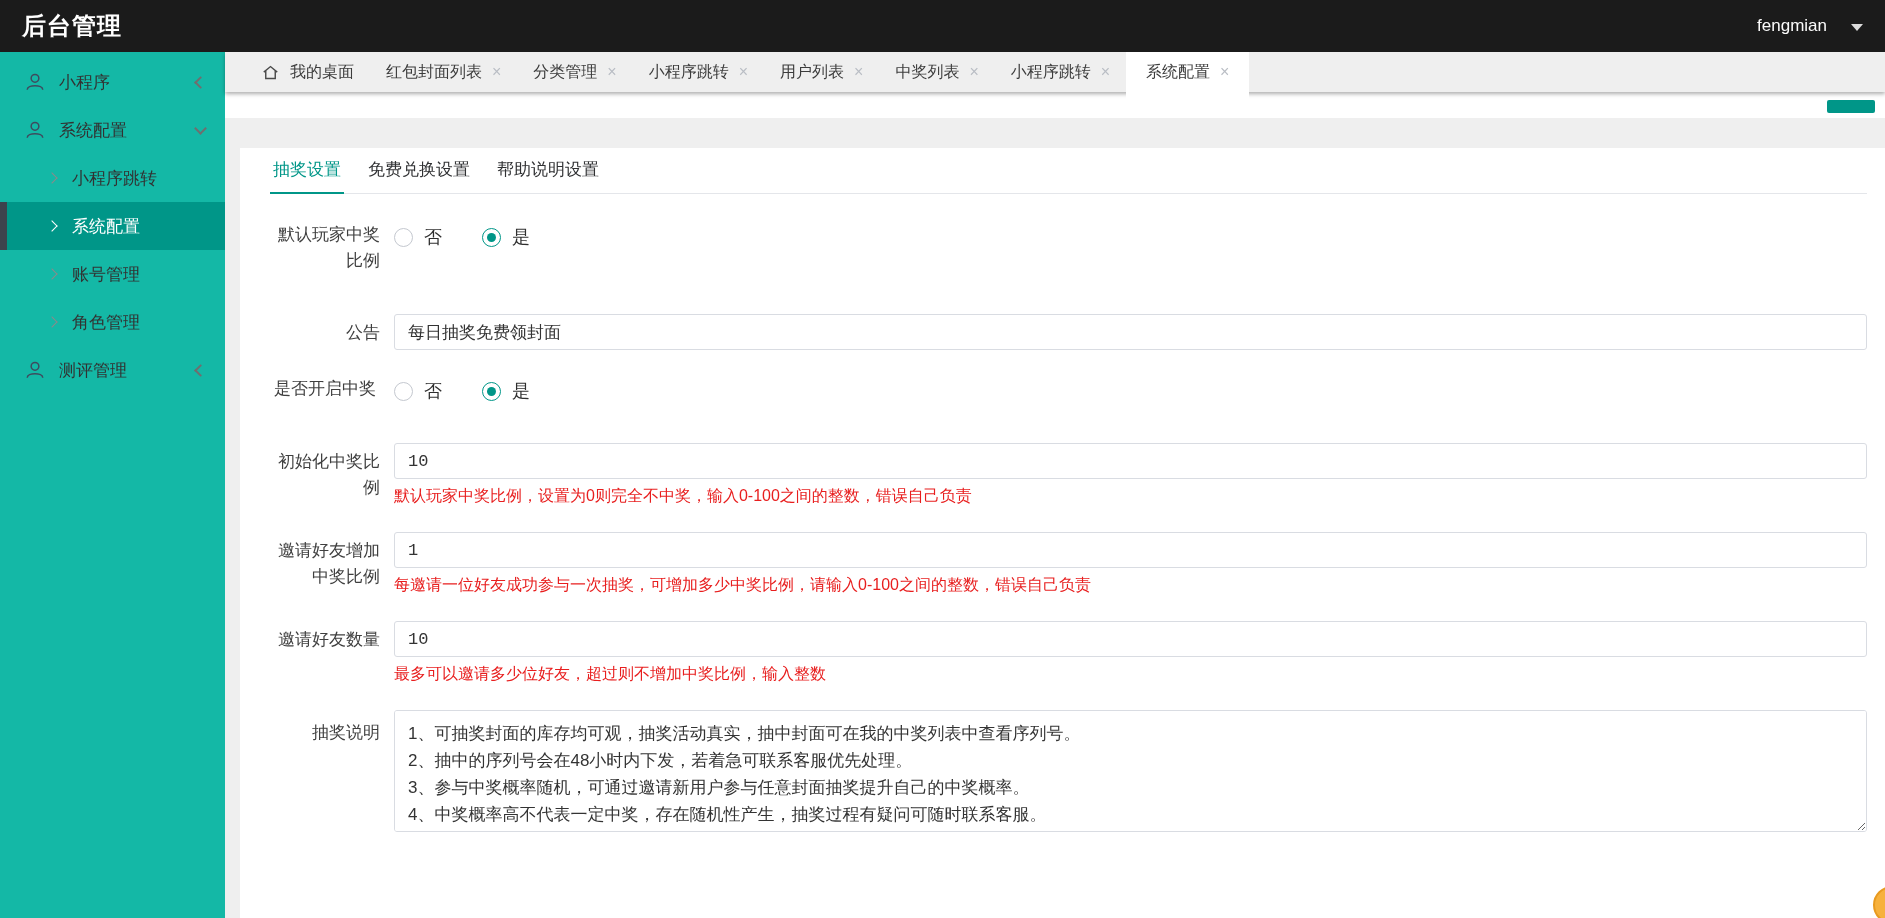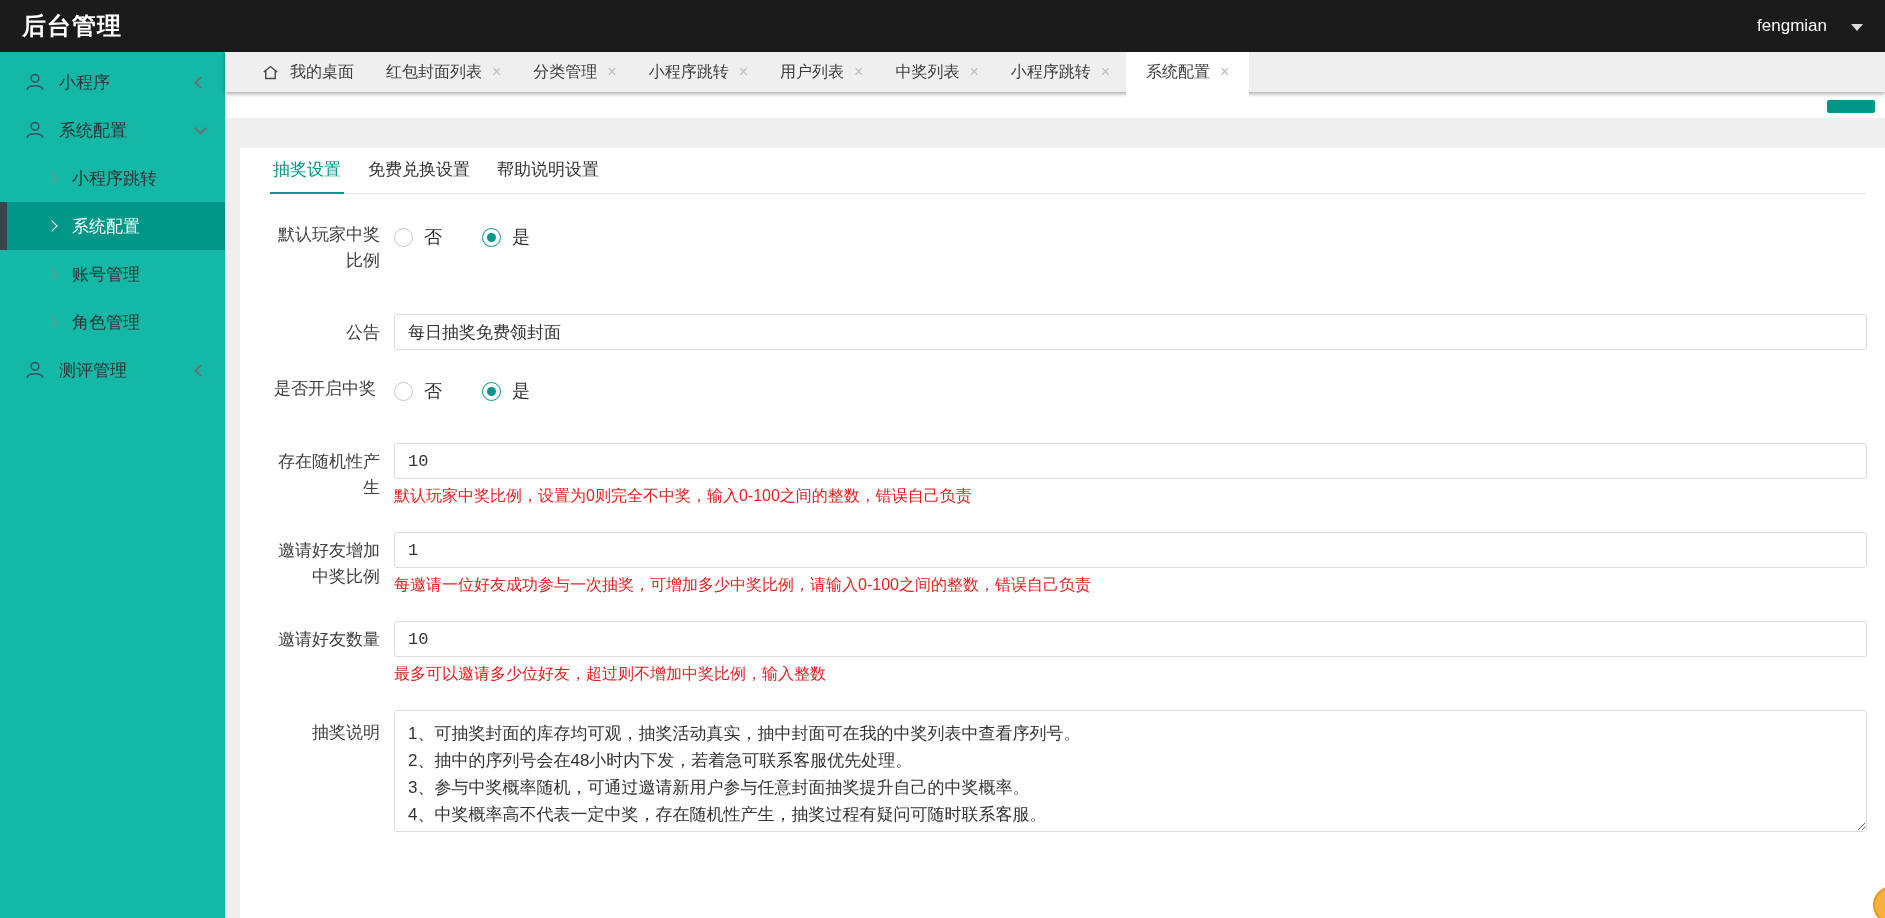--- a/index.html
+++ b/index.html
@@ -214,21 +214,21 @@
             </label>
             <label class="radio checked">
               <span class="radio-dot"></span>
               <span>是</span>
             </label>
           </div>
         </div>
       </div>
 
       <div class="form-row">
-        <div class="form-label">存在随机性产生</div>
+        <div class="form-label">初始化中奖比例</div>
         <div class="form-ctrl">
           <input class="text-input" type="text" value="10" style="">
           <div class="hint">默认玩家中奖比例，设置为0则完全不中奖，输入0-100之间的整数，错误自己负责</div>
         </div>
       </div>
 
 
       <div class="form-row">
         <div class="form-label">邀请好友增加中奖比例</div>
         <div class="form-ctrl">

